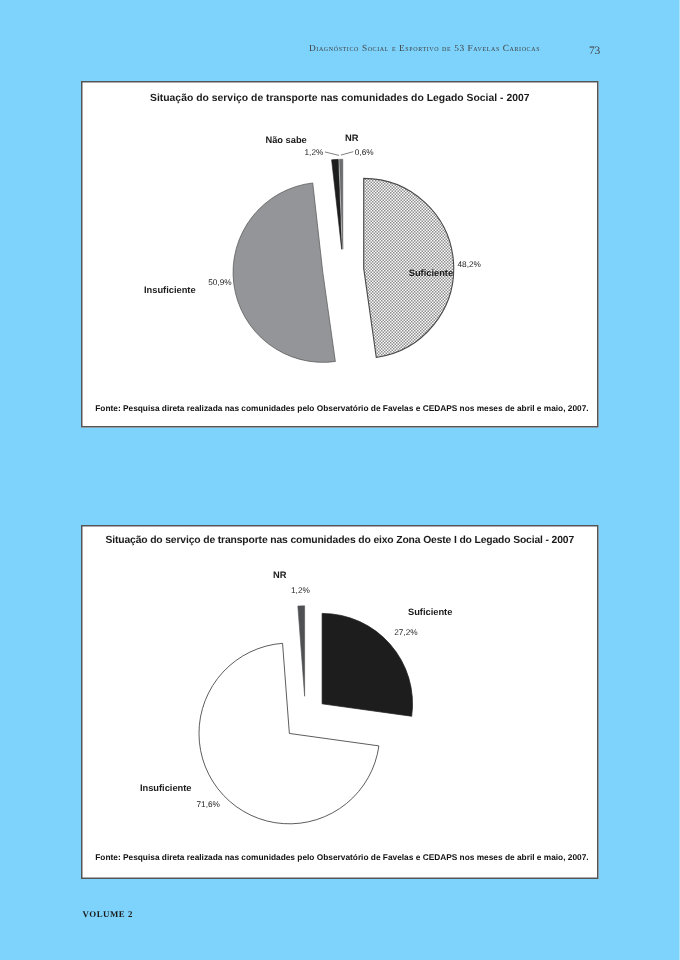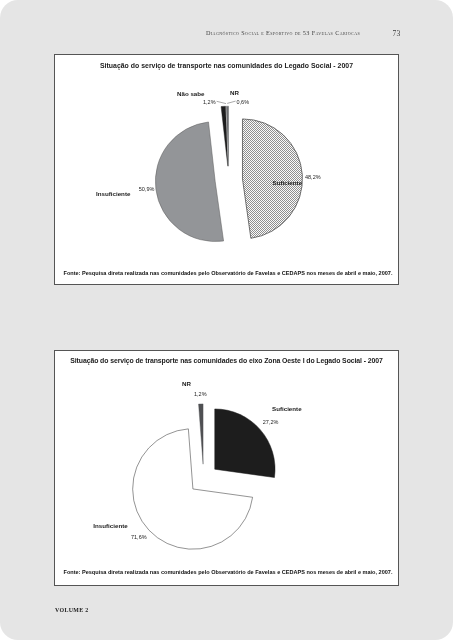--- a/index.html
+++ b/index.html
@@ -1,18 +1,18 @@
 <!DOCTYPE html>
 <html><head>
 <meta charset="utf-8">
 <title>Diagnostico Social e Esportivo de 53 Favelas Cariocas - 73</title>
 <style>
   html,body{margin:0;padding:0;background:#fff;}
   body{width:453px;height:640px;font-family:"Liberation Sans",sans-serif;position:relative;overflow:hidden;-webkit-font-smoothing:antialiased;}
-  .page{position:absolute;left:0;top:0;width:453px;height:640px;background:#e5e5e5;border-radius:18px;}
+  .page{position:absolute;left:0;top:0;width:453px;height:640px;background:#7dd3fc;}
 
   .running-head{position:absolute;left:206px;top:28.9px;font-family:"Liberation Serif",serif;font-size:6.2px;color:#3f3f3f;letter-spacing:0.4px;white-space:nowrap;font-variant:small-caps;}
   .page-num{position:absolute;left:392.6px;top:29px;font-family:"Liberation Serif",serif;font-size:7.6px;color:#3f3f3f;}
 
   .chart-box{position:absolute;border:1px solid #555;background:#fff;box-sizing:border-box;}
   #chart-box-1{left:54px;top:54px;width:345px;height:231px;}
   #chart-box-2{left:54px;top:350px;width:345px;height:236px;}
 
   .chart-title{position:absolute;left:0;width:100%;text-align:center;font-size:6.9px;font-weight:bold;color:#1b1b1b;letter-spacing:0.02px;}
   .chart-source{position:absolute;font-size:5.55px;font-weight:bold;color:#111;white-space:nowrap;}

